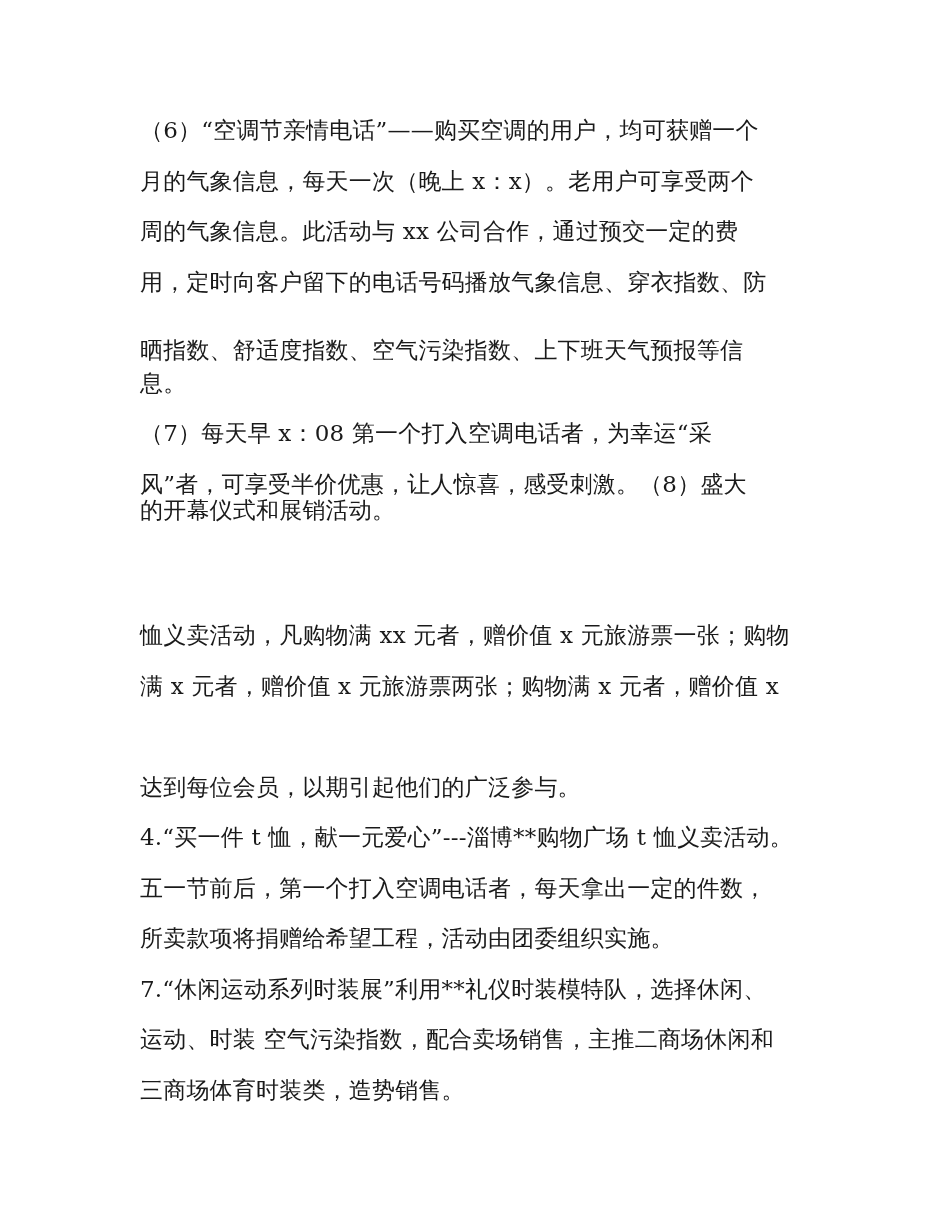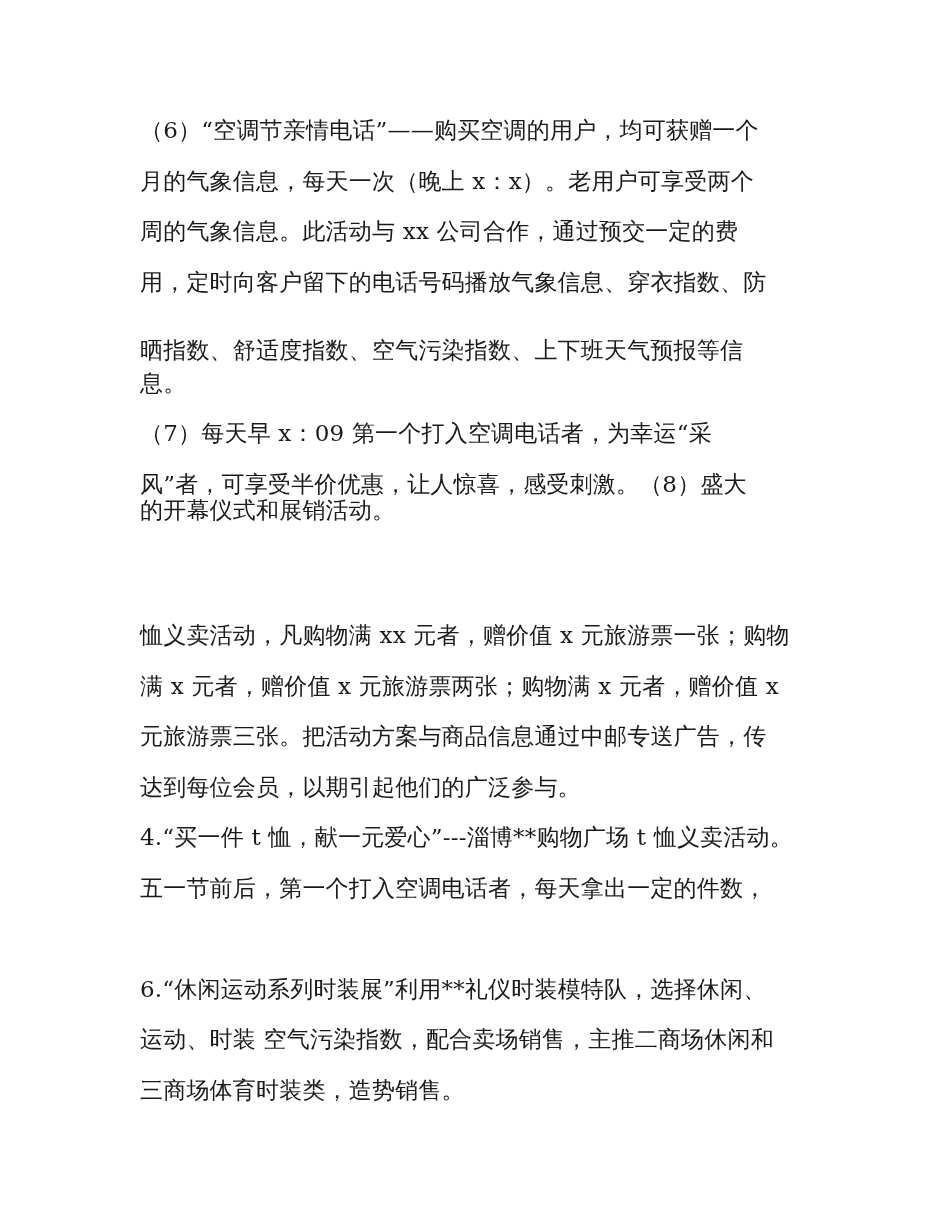--- a/index.html
+++ b/index.html
@@ -36,25 +36,25 @@
 </head>
 <body>
 
 <div class="page">
   <div class="line" style="top:112px">（6）“空调节亲情电话”——购买空调的用户，均可获赠一个</div>
   <div class="line" style="top:163px">月的气象信息，每天一次（晚上 x：x）。老用户可享受两个</div>
   <div class="line" style="top:264px">用，定时向客户留下的电话号码播放气象信息、穿衣指数、防</div>
   <div class="line" style="top:213px">周的气象信息。此活动与 xx 公司合作，通过预交一定的费</div>
   <div class="line" style="top:332px">晒指数、舒适度指数、空气污染指数、上下班天气预报等信</div>
   <div class="line" style="top:365px">息。</div>
-  <div class="line" style="top:415px">（7）每天早 x：09 第一个打入空调电话者，为幸运“采</div>
+  <div class="line" style="top:415px">（7）每天早 x：08 第一个打入空调电话者，为幸运“采</div>
   <div class="line" style="top:466px">风”者，可享受半价优惠，让人惊喜，感受刺激。（8）盛大</div>
   <div class="line" style="top:492px">的开幕仪式和展销活动。</div>
   <div class="line" style="top:617px">恤义卖活动，凡购物满 xx 元者，赠价值 x 元旅游票一张；购物</div>
   <div class="line" style="top:668px">满 x 元者，赠价值 x 元旅游票两张；购物满 x 元者，赠价值 x</div>
-  <div class="line" style="top:718px">元旅游票三张。把活动方案与商品信息通过中邮专送广告，传</div>
   <div class="line" style="top:769px">达到每位会员，以期引起他们的广泛参与。</div>
   <div class="line" style="top:819px">4.“买一件 t 恤，献一元爱心”---淄博**购物广场 t 恤义卖活动。</div>
   <div class="line" style="top:870px">五一节前后，第一个打入空调电话者，每天拿出一定的件数，</div>
-  <div class="line" style="top:971px">6.“休闲运动系列时装展”利用**礼仪时装模特队，选择休闲、</div>
+  <div class="line" style="top:920px">所卖款项将捐赠给希望工程，活动由团委组织实施。</div>
+  <div class="line" style="top:971px">7.“休闲运动系列时装展”利用**礼仪时装模特队，选择休闲、</div>
   <div class="line" style="top:1021px">运动、时装 空气污染指数，配合卖场销售，主推二商场休闲和</div>
   <div class="line" style="top:1072px">三商场体育时装类，造势销售。</div>
 </div>
 
 </body></html>

